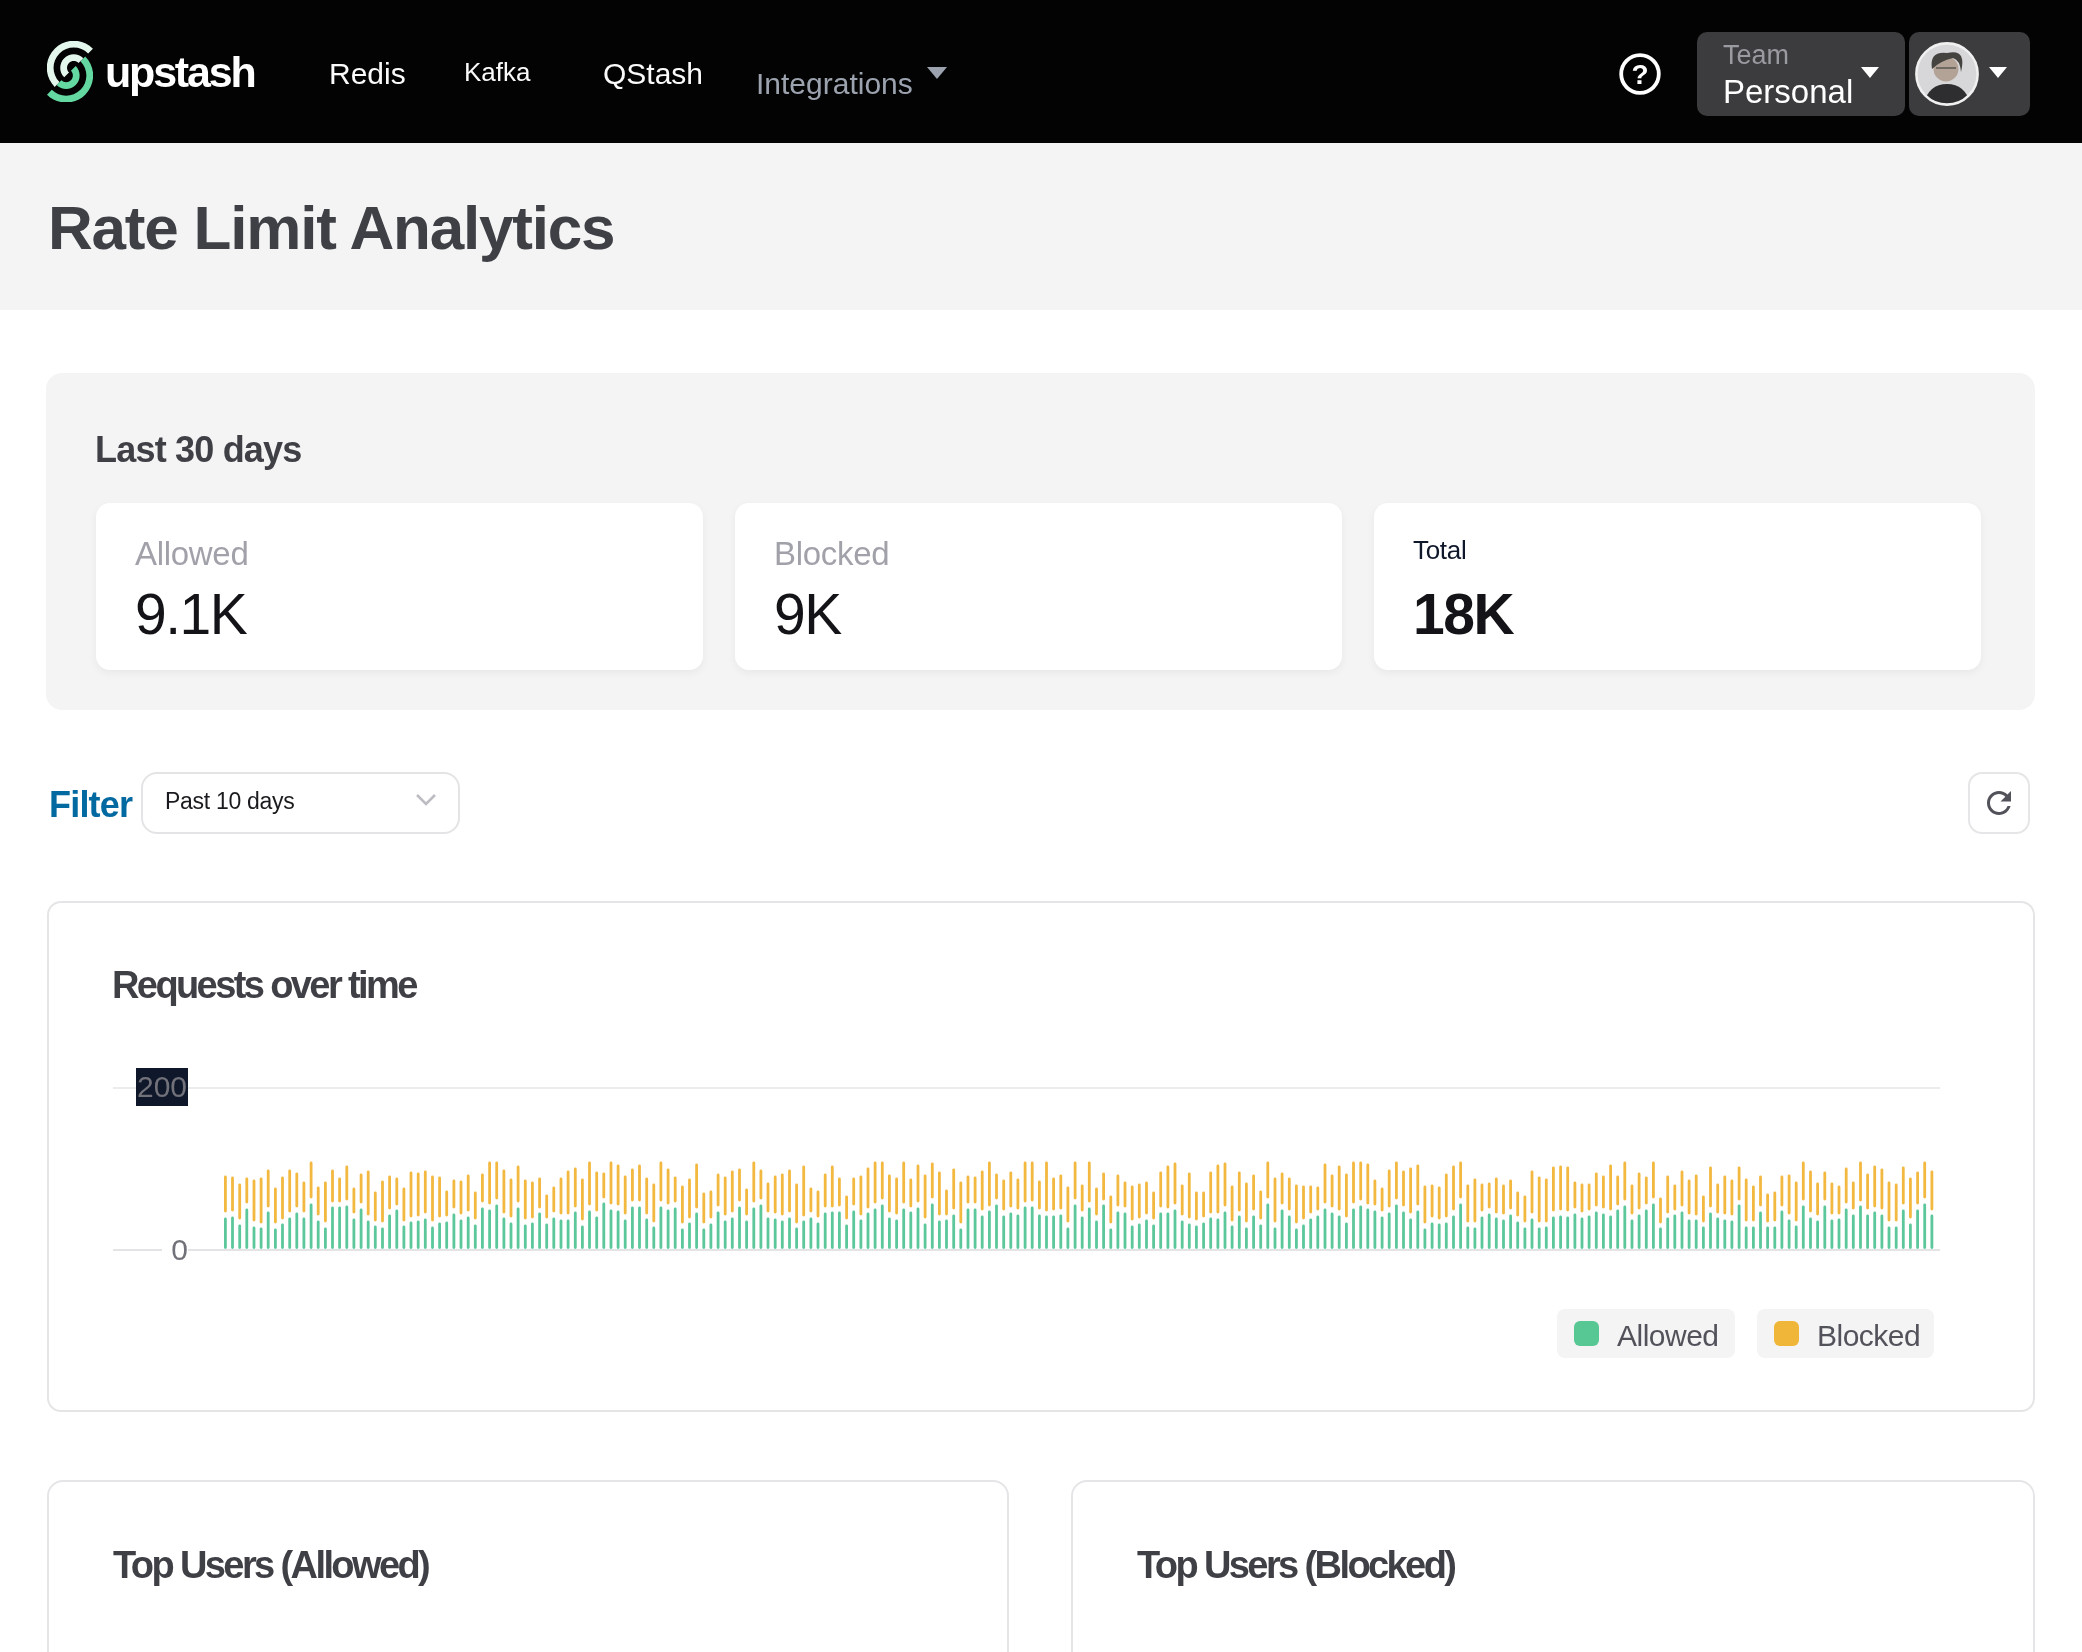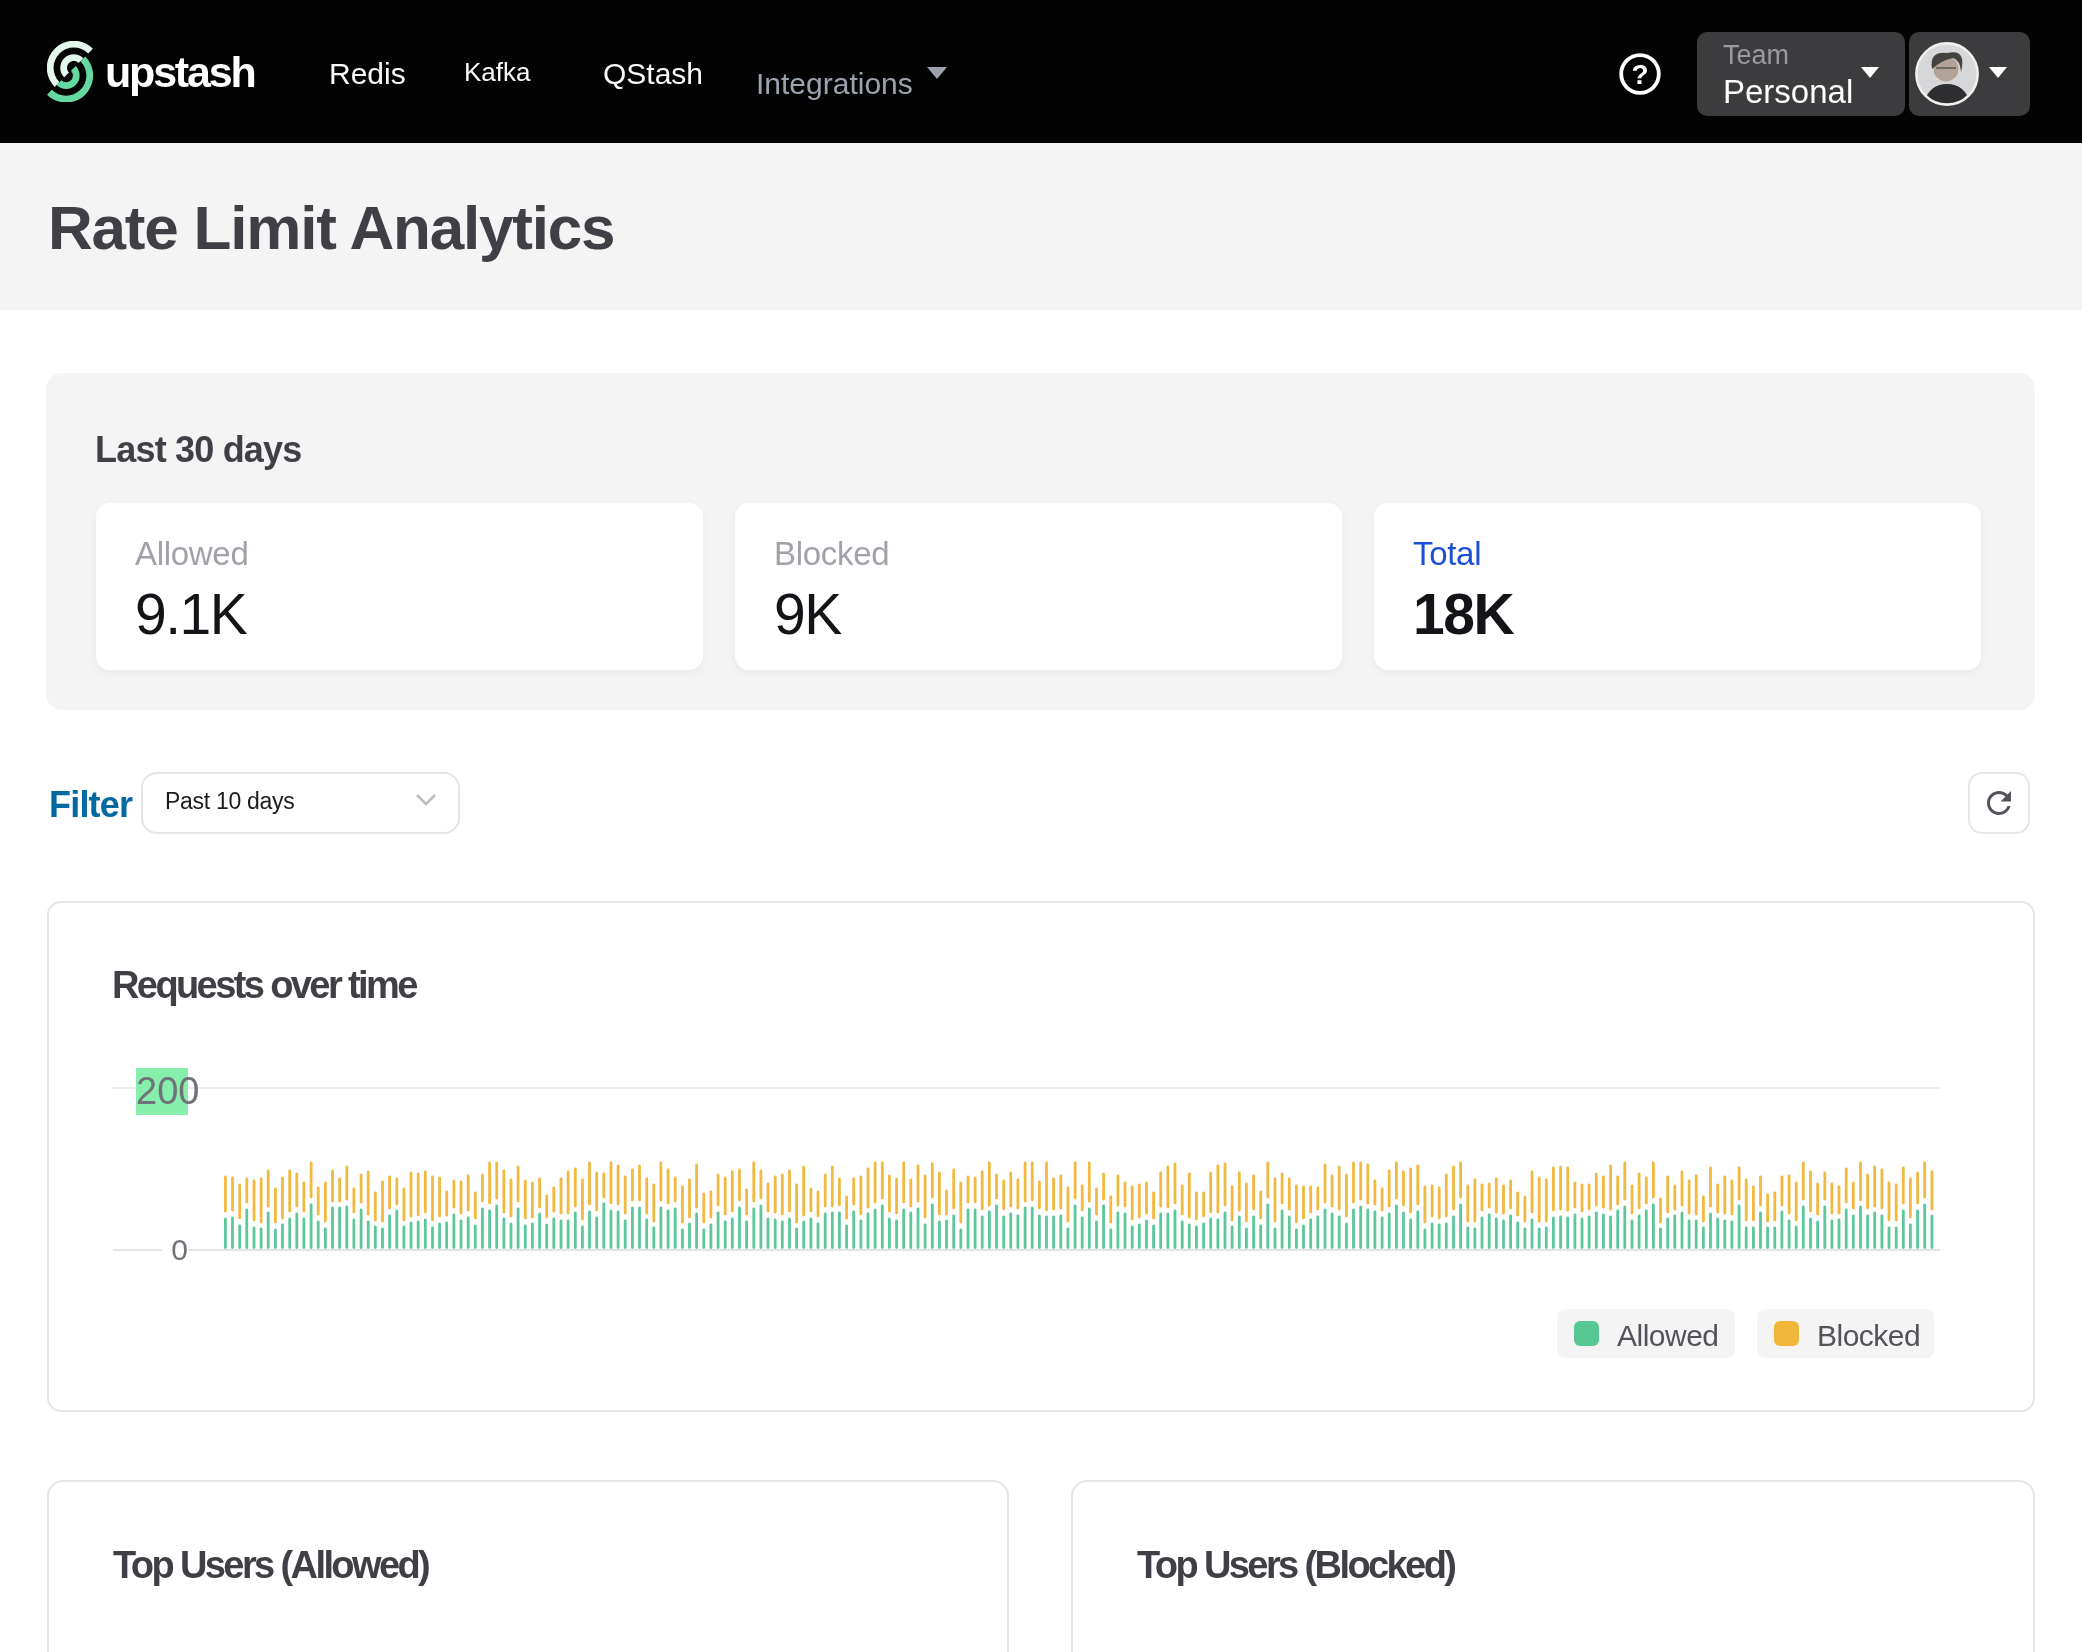--- a/index.html
+++ b/index.html
@@ -51,41 +51,41 @@
 <div class="abs" style="left:0;top:143px;width:2082px;height:167px;background:#f4f4f5"></div>
 <div class="abs" style="left:48px;top:192px;font-size:62px;font-weight:bold;color:#3e4046;letter-spacing:-1.2px">Rate Limit Analytics</div>
 
 <div class="abs" style="left:46px;top:373px;width:1989px;height:337px;background:#f4f4f5;border-radius:16px"></div>
 <div class="abs" style="left:95px;top:429px;font-size:36px;font-weight:bold;color:#3f3f46;letter-spacing:-0.8px">Last 30 days</div>
 <div class="abs" style="left:96px;top:503px;width:607px;height:167px;background:#fff;border-radius:14px;box-shadow:0 3px 8px rgba(0,0,0,0.05)"></div>
 <div class="abs" style="left:735px;top:503px;width:607px;height:167px;background:#fff;border-radius:14px;box-shadow:0 3px 8px rgba(0,0,0,0.05)"></div>
 <div class="abs" style="left:1374px;top:503px;width:607px;height:167px;background:#fff;border-radius:14px;box-shadow:0 3px 8px rgba(0,0,0,0.05)"></div>
 <div class="abs" style="left:135px;top:535px;font-size:33px;color:#a1a1aa;letter-spacing:-0.3px">Allowed</div>
 <div class="abs" style="left:774px;top:535px;font-size:33px;color:#a1a1aa;letter-spacing:-0.3px">Blocked</div>
-<div class="abs" style="left:1413px;top:535px;font-size:33px;color:#1d4ed8;letter-spacing:-0.3px">Total</div>
+<div class="abs" style="left:1413px;top:535px;font-size:26px;color:#0f172a;letter-spacing:-0.3px">Total</div>
 <div class="abs" style="left:135px;top:581px;font-size:57px;font-weight:normal;color:#141418;letter-spacing:-1.5px">9.1K</div>
 <div class="abs" style="left:774px;top:581px;font-size:57px;font-weight:normal;color:#141418;letter-spacing:-1.5px">9K</div>
 <div class="abs" style="left:1413px;top:581px;font-size:57px;font-weight:bold;color:#141418;letter-spacing:-1.5px">18K</div>
 
 <div class="abs" style="left:49px;top:784px;font-size:36px;font-weight:bold;color:#0369a1;letter-spacing:-0.8px">Filter</div>
 <div class="abs" style="left:141px;top:772px;width:319px;height:62px;background:#fff;border:2px solid #e4e4e7;border-radius:16px"></div>
 <div class="abs" style="left:165px;top:788px;font-size:23px;color:#1b1b1f;letter-spacing:-0.3px">Past 10 days</div>
 <svg class="abs" style="left:414px;top:792px" width="24" height="16" viewBox="0 0 24 16">
   <path d="M3 3 L12 12 L21 3" fill="none" stroke="#bcbcc2" stroke-width="2.6"></path>
 </svg>
 <div class="abs" style="left:1968px;top:772px;width:62px;height:62px;background:#fff;border:2px solid #e6e6e9;border-radius:14px"></div>
 <svg class="abs" style="left:1981px;top:785px" width="36" height="36" viewBox="0 0 24 24">
   <path fill="#52525b" d="M17.65 6.35C16.2 4.9 14.21 4 12 4c-4.42 0-7.99 3.58-8 8s3.57 8 7.99 8c3.73 0 6.84-2.55 7.73-6h-2.08c-.82 2.33-3.04 4-5.65 4-3.31 0-6-2.69-6-6s2.69-6 6-6c1.66 0 3.14.69 4.22 1.78L13 11h7V4l-2.35 2.35z"></path>
 </svg>
 
 <div class="abs" style="left:47px;top:901px;width:1988px;height:511px;background:#fff;border:2px solid #e5e5e8;border-radius:14px"></div>
 <div class="abs" style="left:112px;top:964px;font-size:38px;font-weight:bold;color:#3f3f46;letter-spacing:-2.6px">Requests over time</div>
 <div class="abs" style="left:113px;top:1087px;width:1827px;height:2px;background:#ececee"></div>
 <div class="abs" style="left:113px;top:1249px;width:1827px;height:2px;background:#e4e4e7"></div>
-<div class="abs" style="left:136px;top:1068px;width:52px;text-align:left;font-size:38px;color:#71717a;background:#86efac;padding:2px 0">200</div>
+<div class="abs" style="left:136px;top:1068px;width:52px;text-align:center;font-size:30px;color:#71717a;background:#0f172a;padding:2px 0">200</div>
 <div class="abs" style="left:162px;top:1231px;width:26px;text-align:right;font-size:30px;color:#71717a;background:#fff;padding:2px 0">0</div>
 <svg style="position:absolute;left:224px;top:1095px" width="1716" height="156" viewBox="0 0 1716 156">
     <path d="M1.4 124V152.6M8.5 123V152.6M15.7 131V152.6M22.8 115V152.6M30.0 133V152.6M37.1 134V152.6M44.2 118V152.6M51.4 135V152.6M58.5 130V152.6M65.7 124V152.6M72.8 119V152.6M79.9 124V152.6M87.1 110V152.6M94.2 127V152.6M101.4 134V152.6M108.5 113V152.6M115.6 113V152.6M122.8 112V152.6M129.9 125V152.6M137.1 115V152.6M144.2 127V152.6M151.3 132V152.6M158.5 134V152.6M165.6 121V152.6M172.8 116V152.6M179.9 132V152.6M187.0 128V152.6M194.2 127V152.6M201.3 125V152.6M208.5 133V152.6M215.6 129V152.6M222.7 128V152.6M229.9 120V152.6M237.0 126V152.6M244.2 123V152.6M251.3 131V152.6M258.4 114V152.6M265.6 116V152.6M272.7 111V152.6M279.9 124V152.6M287.0 129V152.6M294.1 114V152.6M301.3 131V152.6M308.4 129V152.6M315.6 119V152.6M322.7 130V152.6M329.8 124V152.6M337.0 126V152.6M344.1 126V152.6M351.3 118V152.6M358.4 132V152.6M365.5 117V152.6M372.7 123V152.6M379.8 109V152.6M387.0 116V152.6M394.1 117V152.6M401.2 126V152.6M408.4 113V152.6M415.5 113V152.6M422.7 125V152.6M429.8 133V152.6M436.9 113V152.6M444.1 116V152.6M451.2 114V152.6M458.4 135V152.6M465.5 129V152.6M472.6 119V152.6M479.8 135V152.6M486.9 130V152.6M494.1 118V152.6M501.2 127V152.6M508.3 124V152.6M515.5 113V152.6M522.6 127V152.6M529.8 114V152.6M536.9 111V152.6M544.0 124V152.6M551.2 125V152.6M558.3 127V152.6M565.5 124V152.6M572.6 134V152.6M579.7 127V152.6M586.9 124V152.6M594.0 129V152.6M601.2 119V152.6M608.3 118V152.6M615.4 118V152.6M622.6 131V152.6M629.7 117V152.6M636.9 126V152.6M644.0 119V152.6M651.1 115V152.6M658.3 111V152.6M665.4 124V152.6M672.6 126V152.6M679.7 115V152.6M686.8 118V152.6M694.0 114V152.6M701.1 130V152.6M708.3 110V152.6M715.4 127V152.6M722.5 126V152.6M729.7 121V152.6M736.8 135V152.6M744.0 115V152.6M751.1 115V152.6M758.2 122V152.6M765.4 117V152.6M772.5 111V152.6M779.7 122V152.6M786.8 119V152.6M793.9 121V152.6M801.1 113V152.6M808.2 113V152.6M815.4 121V152.6M822.5 122V152.6M829.6 122V152.6M836.8 121V152.6M843.9 134V152.6M851.1 111V152.6M858.2 123V152.6M865.3 114V152.6M872.5 127V152.6M879.6 111V152.6M886.8 135V152.6M893.9 118V152.6M901.0 119V152.6M908.2 132V152.6M915.3 130V152.6M922.5 126V152.6M929.6 131V152.6M936.7 119V152.6M943.9 119V152.6M951.0 116V152.6M958.2 127V152.6M965.3 130V152.6M972.4 132V152.6M979.6 129V152.6M986.7 124V152.6M993.9 125V152.6M1001.0 118V152.6M1008.1 132V152.6M1015.3 122V152.6M1022.4 134V152.6M1029.6 122V152.6M1036.7 131V152.6M1043.8 110V152.6M1051.0 134V152.6M1058.1 116V152.6M1065.3 122V152.6M1072.4 135V152.6M1079.5 131V152.6M1086.7 125V152.6M1093.8 122V152.6M1101.0 115V152.6M1108.1 119V152.6M1115.2 122V152.6M1122.4 129V152.6M1129.5 115V152.6M1136.7 112V152.6M1143.8 115V152.6M1150.9 117V152.6M1158.1 123V152.6M1165.2 119V152.6M1172.4 111V152.6M1179.5 118V152.6M1186.6 125V152.6M1193.8 117V152.6M1200.9 135V152.6M1208.1 129V152.6M1215.2 130V152.6M1222.3 129V152.6M1229.5 122V152.6M1236.6 110V152.6M1243.8 133V152.6M1250.9 134V152.6M1258.0 123V152.6M1265.2 120V152.6M1272.3 124V152.6M1279.5 126V152.6M1286.6 121V152.6M1293.7 128V152.6M1300.9 134V152.6M1308.0 125V152.6M1315.2 134V152.6M1322.3 133V152.6M1329.4 123V152.6M1336.6 122V152.6M1343.7 123V152.6M1350.9 120V152.6M1358.0 124V152.6M1365.1 122V152.6M1372.3 118V152.6M1379.4 120V152.6M1386.6 122V152.6M1393.7 116V152.6M1400.8 112V152.6M1408.0 126V152.6M1415.1 121V152.6M1422.3 116V152.6M1429.4 110V152.6M1436.5 134V152.6M1443.7 124V152.6M1450.8 121V152.6M1458.0 118V152.6M1465.1 126V152.6M1472.2 126V152.6M1479.4 133V152.6M1486.5 119V152.6M1493.7 124V152.6M1500.8 126V152.6M1507.9 127V152.6M1515.1 111V152.6M1522.2 133V152.6M1529.4 133V152.6M1536.5 118V152.6M1543.6 133V152.6M1550.8 133V152.6M1557.9 117V152.6M1565.1 126V152.6M1572.2 132V152.6M1579.3 112V152.6M1586.5 124V152.6M1593.6 127V152.6M1600.8 112V152.6M1607.9 126V152.6M1615.0 125V152.6M1622.2 115V152.6M1629.3 121V152.6M1636.5 112V152.6M1643.6 121V152.6M1650.7 118V152.6M1657.9 121V152.6M1665.0 133V152.6M1672.2 133V152.6M1679.3 116V152.6M1686.4 130V152.6M1693.6 116V152.6M1700.7 110V152.6M1707.9 121V152.6" stroke="#5CC79A" stroke-width="2.8" stroke-linecap="round" fill="none"></path>
     <path d="M1.4 82V116M8.5 83V115M15.7 90V123M22.8 84V107M30.0 86V125M37.1 84V127M44.2 76V111M51.4 94V127M58.5 83V123M65.7 76V116M72.8 79V111M79.9 88V116M87.1 68V102M94.2 93V119M101.4 88V126M108.5 76V106M115.6 84V106M122.8 72V104M129.9 94V117M137.1 80V107M144.2 77V119M151.3 98V125M158.5 87V126M165.6 82V113M172.8 84V109M179.9 94V125M187.0 78V121M194.2 79V120M201.3 77V117M208.5 82V125M215.6 83V121M222.7 97V120M229.9 86V112M237.0 87V118M244.2 81V115M251.3 98V123M258.4 80V106M265.6 68V108M272.7 68V103M279.9 76V117M287.0 85V121M294.1 72V106M301.3 86V123M308.4 88V122M315.6 84V112M322.7 101V122M329.8 93V116M337.0 84V118M344.1 77V118M351.3 74V111M358.4 85V124M365.5 68V109M372.7 78V115M379.8 79V102M387.0 68V108M394.1 71V109M401.2 82V118M408.4 75V105M415.5 71V105M422.7 84V118M429.8 90V126M436.9 68V105M444.1 75V108M451.2 83V106M458.4 92V127M465.5 85V122M472.6 70V112M479.8 99V127M486.9 97V122M494.1 80V110M501.2 83V119M508.3 77V116M515.5 75V105M522.6 95V119M529.8 68V106M536.9 76V103M544.0 89V116M551.2 82V117M558.3 80V119M565.5 76V116M572.6 90V127M579.7 72V120M586.9 94V116M594.0 97V121M601.2 80V111M608.3 72V111M615.4 84V110M622.6 102V123M629.7 84V109M636.9 82V119M644.0 74V112M651.1 68V107M658.3 68V103M665.4 81V116M672.6 84V118M679.7 68V107M686.8 85V111M694.0 71V106M701.1 81V122M708.3 69V102M715.4 78V119M722.5 96V119M729.7 75V113M736.8 88V127M744.0 82V107M751.1 83V107M758.2 77V114M765.4 68V110M772.5 80V103M779.7 86V114M786.8 78V111M793.9 85V113M801.1 68V106M808.2 68V105M815.4 87V113M822.5 68V115M829.6 84V114M836.8 81V113M843.9 93V126M851.1 68V103M858.2 91V115M865.3 68V106M872.5 94V119M879.6 79V104M886.8 102V127M893.9 81V110M901.0 88V111M908.2 92V124M915.3 90V122M922.5 88V118M929.6 98V123M936.7 78V111M943.9 72V112M951.0 69V108M958.2 91V119M965.3 79V122M972.4 98V124M979.6 98V121M986.7 78V117M993.9 71V117M1001.0 69V110M1008.1 92V125M1015.3 78V115M1022.4 89V126M1029.6 81V114M1036.7 97V123M1043.8 68V102M1051.0 84V126M1058.1 79V108M1065.3 84V114M1072.4 91V127M1079.5 92V123M1086.7 92V117M1093.8 93V114M1101.0 70V107M1108.1 81V111M1115.2 72V114M1122.4 80V121M1129.5 68V107M1136.7 68V104M1143.8 70V108M1150.9 86V109M1158.1 94V115M1165.2 76V111M1172.4 68V103M1179.5 77V110M1186.6 74V117M1193.8 71V109M1200.9 92V127M1208.1 91V121M1215.2 93V123M1222.3 80V121M1229.5 72V114M1236.6 68V102M1243.8 91V126M1250.9 85V126M1258.0 90V115M1265.2 89V112M1272.3 84V117M1279.5 91V118M1286.6 86V113M1293.7 98V120M1300.9 102V126M1308.0 77V117M1315.2 83V126M1322.3 85V126M1329.4 73V115M1336.6 72V114M1343.7 73V115M1350.9 88V112M1358.0 90V116M1365.1 90V114M1372.3 79V110M1379.4 82V112M1386.6 71V114M1393.7 82V109M1400.8 68V104M1408.0 91V118M1415.1 79V113M1422.3 83V108M1429.4 68V102M1436.5 104V127M1443.7 82V117M1450.8 91V114M1458.0 77V110M1465.1 86V118M1472.2 81V119M1479.4 102V126M1486.5 73V111M1493.7 90V117M1500.8 82V118M1507.9 86V119M1515.1 73V104M1522.2 85V125M1529.4 92V125M1536.5 82V110M1543.6 100V126M1550.8 98V125M1557.9 82V110M1565.1 81V118M1572.2 88V125M1579.3 68V104M1586.5 77V116M1593.6 89V119M1600.8 78V104M1607.9 89V118M1615.0 92V118M1622.2 74V107M1629.3 88V113M1636.5 68V105M1643.6 80V113M1650.7 72V111M1657.9 75V113M1665.0 88V125M1672.2 90V125M1679.3 73V108M1686.4 84V122M1693.6 78V108M1700.7 68V102M1707.9 77V114" stroke="#F2B840" stroke-width="2.8" stroke-linecap="round" fill="none"></path>
   </svg>
 <div class="abs" style="left:1557px;top:1309px;width:178px;height:49px;background:#f4f4f5;border-radius:8px"></div>
 <div class="abs" style="left:1574px;top:1321px;width:25px;height:25px;background:#57c793;border-radius:6px"></div>
 <div class="abs" style="left:1617px;top:1319px;font-size:30px;color:#52525b;letter-spacing:-0.5px">Allowed</div>
 <div class="abs" style="left:1757px;top:1309px;width:177px;height:49px;background:#f4f4f5;border-radius:8px"></div>
 <div class="abs" style="left:1774px;top:1321px;width:25px;height:25px;background:#f0b63a;border-radius:6px"></div>

